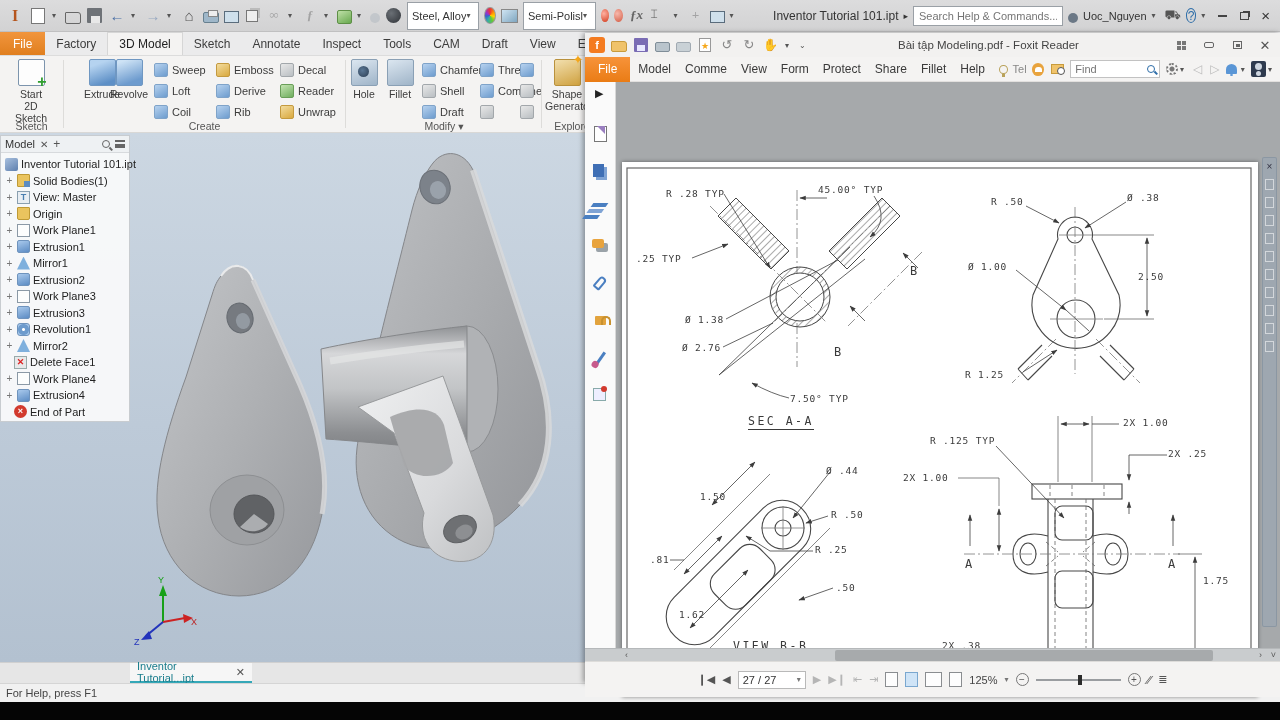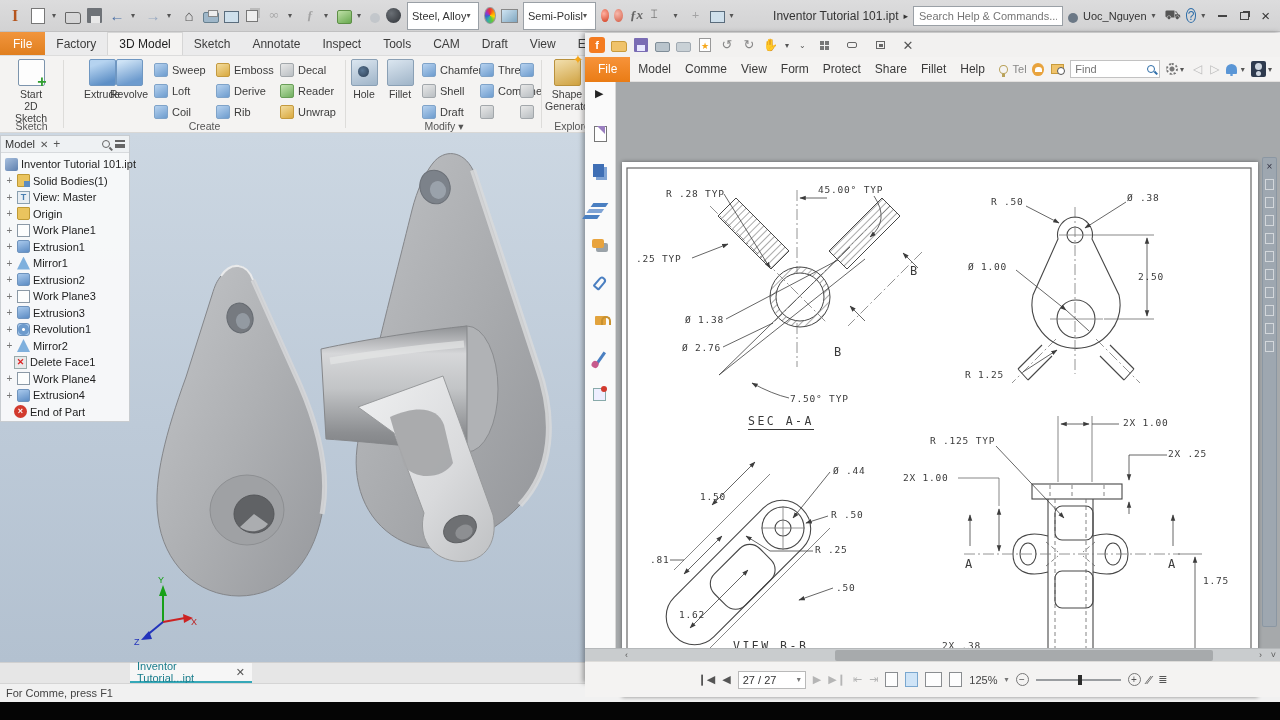--- a/index.html
+++ b/index.html
@@ -554,40 +554,41 @@
     </div>
   </div>
 
   <div id="invdoctabs" class="abs">
     <div id="doctab">
       <span>Inventor Tutorial...ipt</span>
       <span style="color:#555">✕</span>
     </div>
   </div>
   <div id="invstatus" class="abs">
-    <span>For Comme, press F1</span>
+    <span>For Help, press F1</span>
     <span style="flex:1"></span>
     <span style="padding:0 8px">1</span>
     <span style="padding:0 8px">1</span>
   </div>
   <div id="blackstrip" class="abs"></div>
 
   <div id="foxit" class="abs">
     <div id="fx-title">
       <div class="fq fq-logo">f</div>
       <div class="fq fq-folder"></div>
       <div class="fq fq-save"></div>
       <div class="fq fq-print"></div>
       <div class="fq fq-print" style="opacity:.7"></div>
       <div class="fq fq-star">★</div>
       <div class="fq fq-arrow">↺</div>
       <div class="fq fq-arrow">↻</div>
       <div class="fq fq-hand">✋</div>
       <span class="carr">▾</span>
       <span class="carr">⌄</span>
+      <span class="title">Bài tập Modeling.pdf - Foxit Reader</span>
       <div class="fwin">
           <div class="grid4"></div>
         </div>
       <div class="fwin">
           <div class="minpill"></div>
         </div>
       <div class="fwin">
           <div class="restbox"></div>
         </div>
       <div class="fwin" style="font-size:13px">✕</div>
@@ -759,21 +760,21 @@
         <span class="dl" style="left:60px;top:180px">Ø 2.76</span>
         <span class="dl" style="left:288px;top:102px;font-size:12px">B</span>
         <span class="dl" style="left:212px;top:183px;font-size:12px">B</span>
         <span class="dl" style="left:168px;top:231px">7.50° TYP</span>
         <span class="dl t" style="left:126px;top:252px">SEC A-A</span>
         <span class="dl" style="left:369px;top:34px">R .50</span>
         <span class="dl" style="left:505px;top:30px">Ø .38</span>
         <span class="dl" style="left:346px;top:99px">Ø 1.00</span>
         <span class="dl" style="left:516px;top:109px">2.50</span>
         <span class="dl" style="left:343px;top:207px">R 1.25</span>
-        <span class="dl" style="left:211px;top:303px">Ø .44</span>
+        <span class="dl" style="left:204px;top:303px">Ø .44</span>
         <span class="dl" style="left:78px;top:329px">1.50</span>
         <span class="dl" style="left:209px;top:347px">R .50</span>
         <span class="dl" style="left:193px;top:382px">R .25</span>
         <span class="dl" style="left:28px;top:392px">.81</span>
         <span class="dl" style="left:214px;top:420px">.50</span>
         <span class="dl" style="left:57px;top:447px">1.62</span>
         <span class="dl t" style="left:111px;top:477px">VIEW B-B</span>
         <span class="dl" style="left:501px;top:255px">2X 1.00</span>
         <span class="dl" style="left:308px;top:273px">R .125 TYP</span>
         <span class="dl" style="left:546px;top:286px">2X .25</span>

